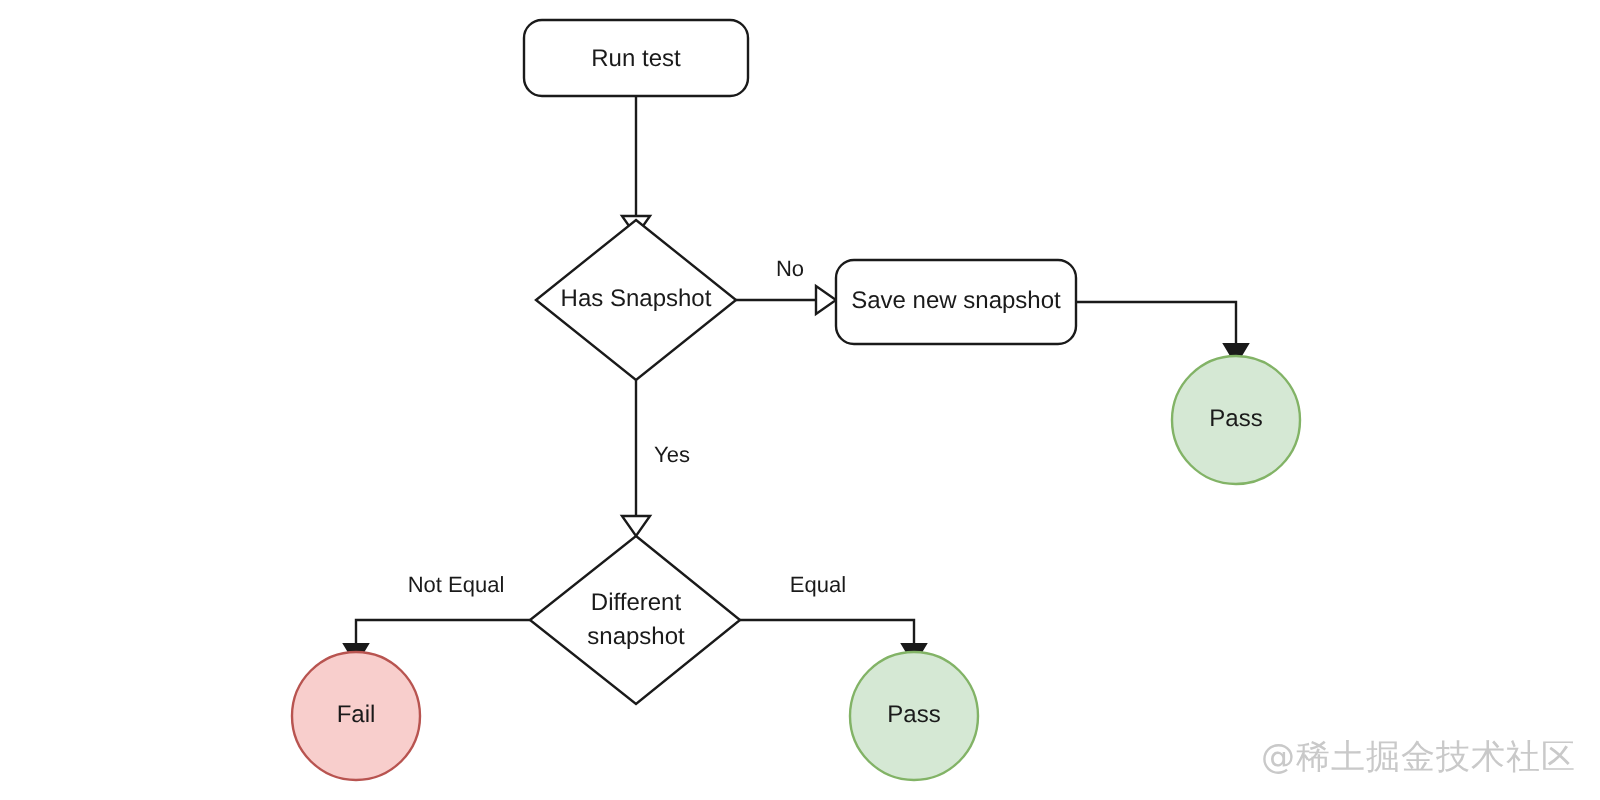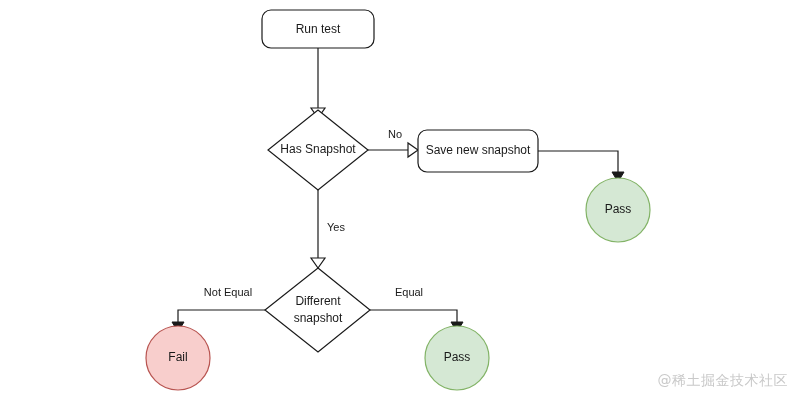--- a/index.html
+++ b/index.html
@@ -56,21 +56,21 @@
     fill: #1a1a1a;
     stroke: #1a1a1a;
     stroke-width: 1;
     stroke-linejoin: miter;
   }
   .watermark {
     position: absolute;
     right: 12px;
     bottom: 10px;
     font-family: "DejaVu Sans", sans-serif;
-    font-size: 14px;
+    font-size: 17px;
     color: #c9c9c9;
     letter-spacing: 0.5px;
     user-select: none;
   }
 </style>
 </head>
 <body>
 
 <div id="canvas">
 

